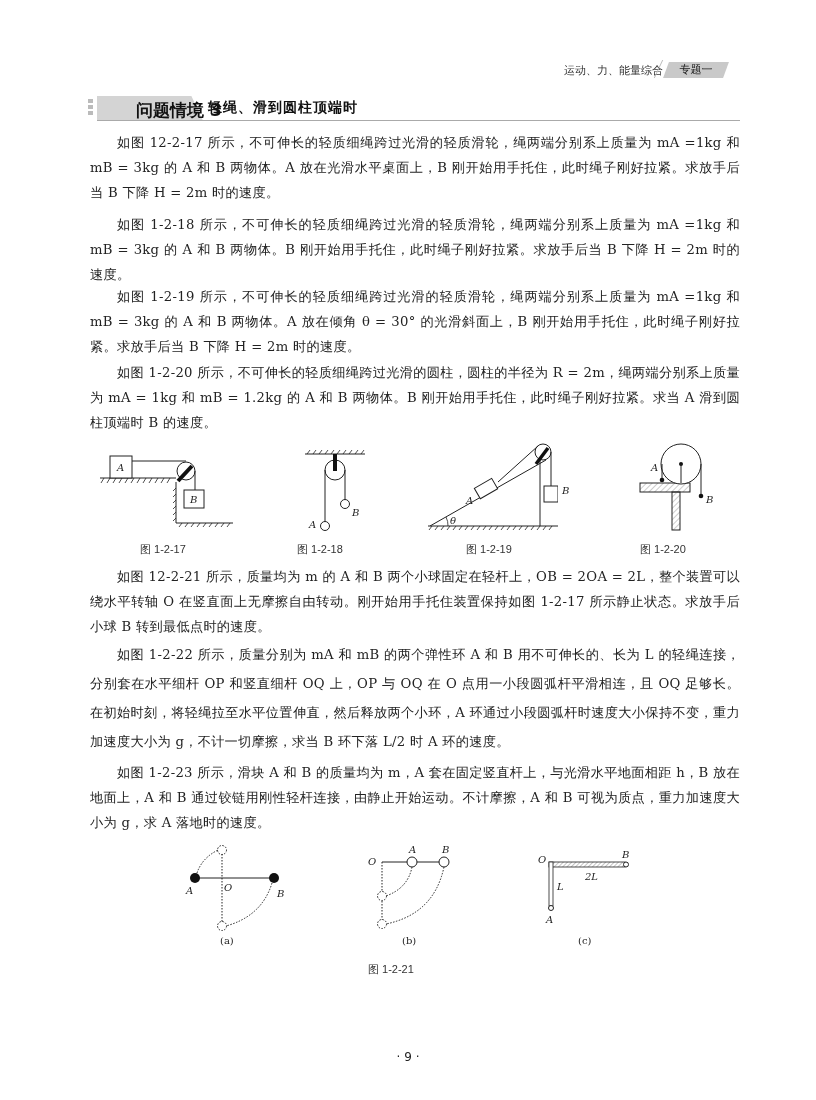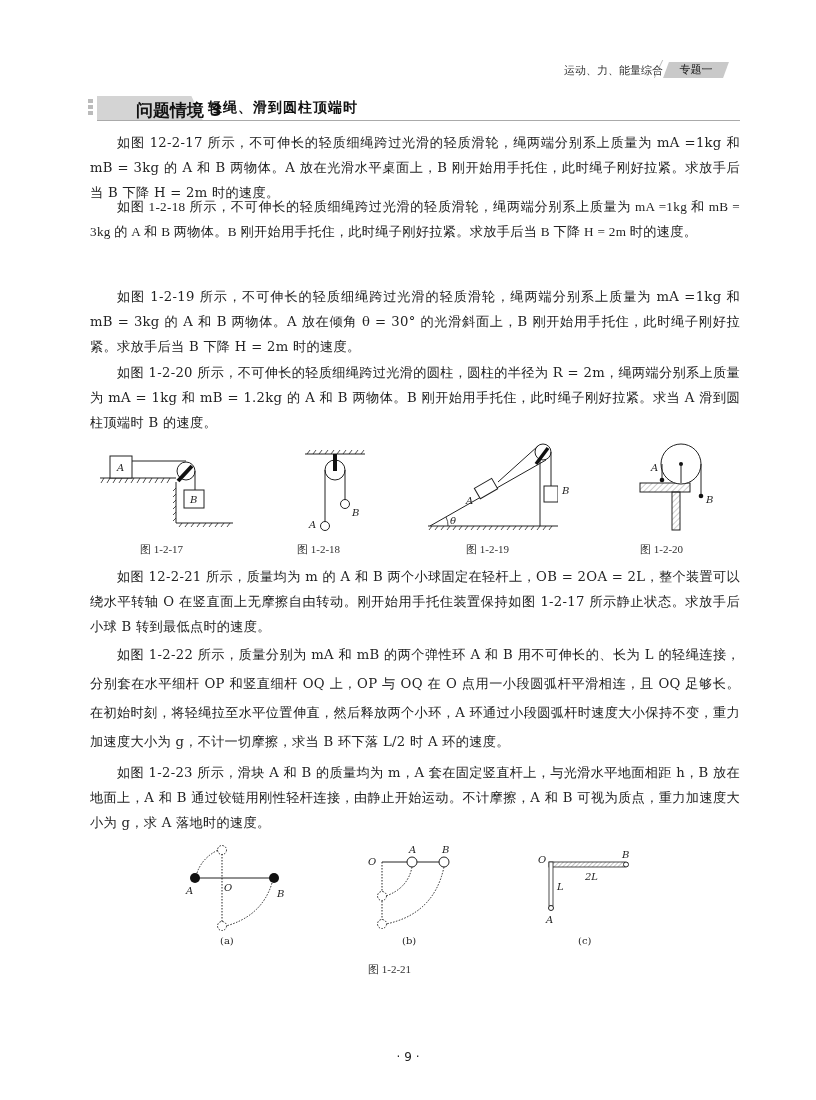--- a/index.html
+++ b/index.html
@@ -21,21 +21,21 @@
   .section-bar .label { position:absolute; left:14px; top:3px; font-family:"DejaVu Sans","Liberation Sans",sans-serif;
                         font-size:17px; font-weight:bold; color:#111;margin-left:34px; }
   .section-bar .title { position:absolute; left:120px; top:3px; font-family:"DejaVu Sans","Liberation Sans",sans-serif;
                         font-size:14px; font-weight:bold; color:#111; letter-spacing:1px; }
   .section-bar .rule { position:absolute; left:9px; top:24px; width:643px; height:1px; background:#aaa; }
 
   .para { position:absolute; left:90px; width:650px; font-size:13.2px; line-height:25px; text-align:justify;
           text-indent:27px; letter-spacing:0.3px; }
 
   .fig { position:absolute; }
-  .caption { position:absolute; font-size:11px; color:#333; font-family:Liberation Serif, serif; }
+  .caption { position:absolute; font-size:11px; color:#333; font-family:Liberation Sans, sans-serif; }
   .pagenum { position:absolute; top:1050px; left:0; width:816px; text-align:center; font-size:12px;
              font-family:"DejaVu Sans","Liberation Sans",sans-serif; }
   svg text { font-family:"DejaVu Serif","Liberation Serif",serif; font-style:italic; font-size:10px; fill:#222; }
   svg text.up { font-style:normal; }
 </style>
 </head>
 <body>
 
 <div class="header">
   <span class="topic">运动、力、能量综合</span>
@@ -52,21 +52,21 @@
       <i></i>
     </div>
   <div class="label-bg"></div>
   <div class="label-cut"></div>
   <span class="label">问题情境 3</span>
   <span class="title">轻绳、滑到圆柱顶端时</span>
   <div class="rule"></div>
 </div>
 
 <div class="para" style="top:130px;">如图 12-2-17 所示，不可伸长的轻质细绳跨过光滑的轻质滑轮，绳两端分别系上质量为 mA =1kg 和 mB = 3kg 的 A 和 B 两物体。A 放在光滑水平桌面上，B 刚开始用手托住，此时绳子刚好拉紧。求放手后当 B 下降 H = 2m 时的速度。</div>
-<div class="para" style="top:194px;font-family:Liberation Serif, serif;">如图 1-2-18 所示，不可伸长的轻质细绳跨过光滑的轻质滑轮，绳两端分别系上质量为 mA =1kg 和 mB = 3kg 的 A 和 B 两物体。B 刚开始用手托住，此时绳子刚好拉紧。求放手后当 B 下降 H = 2m 时的速度。</div>
+<div class="para" style="top:212px;">如图 1-2-18 所示，不可伸长的轻质细绳跨过光滑的轻质滑轮，绳两端分别系上质量为 mA =1kg 和 mB = 3kg 的 A 和 B 两物体。B 刚开始用手托住，此时绳子刚好拉紧。求放手后当 B 下降 H = 2m 时的速度。</div>
 <div class="para" style="top:284px;">如图 1-2-19 所示，不可伸长的轻质细绳跨过光滑的轻质滑轮，绳两端分别系上质量为 mA =1kg 和 mB = 3kg 的 A 和 B 两物体。A 放在倾角 θ = 30° 的光滑斜面上，B 刚开始用手托住，此时绳子刚好拉紧。求放手后当 B 下降 H = 2m 时的速度。</div>
 <div class="para" style="top:360px;">如图 1-2-20 所示，不可伸长的轻质细绳跨过光滑的圆柱，圆柱的半径为 R = 2m，绳两端分别系上质量为 mA = 1kg 和 mB = 1.2kg 的 A 和 B 两物体。B 刚开始用手托住，此时绳子刚好拉紧。求当 A 滑到圆柱顶端时 B 的速度。</div>
 
 <svg class="fig" style="left:98px;top:448px;" width="140" height="80">
   <line x1="2" y1="30" x2="78" y2="30" stroke="#222" stroke-width="1"></line>
   <g stroke="#222" stroke-width="0.8">
     <line x1="6" y1="30" x2="3" y2="35"></line>
       <line x1="12" y1="30" x2="9" y2="35"></line>
       <line x1="18" y1="30" x2="15" y2="35"></line>
     <line x1="24" y1="30" x2="21" y2="35"></line>

